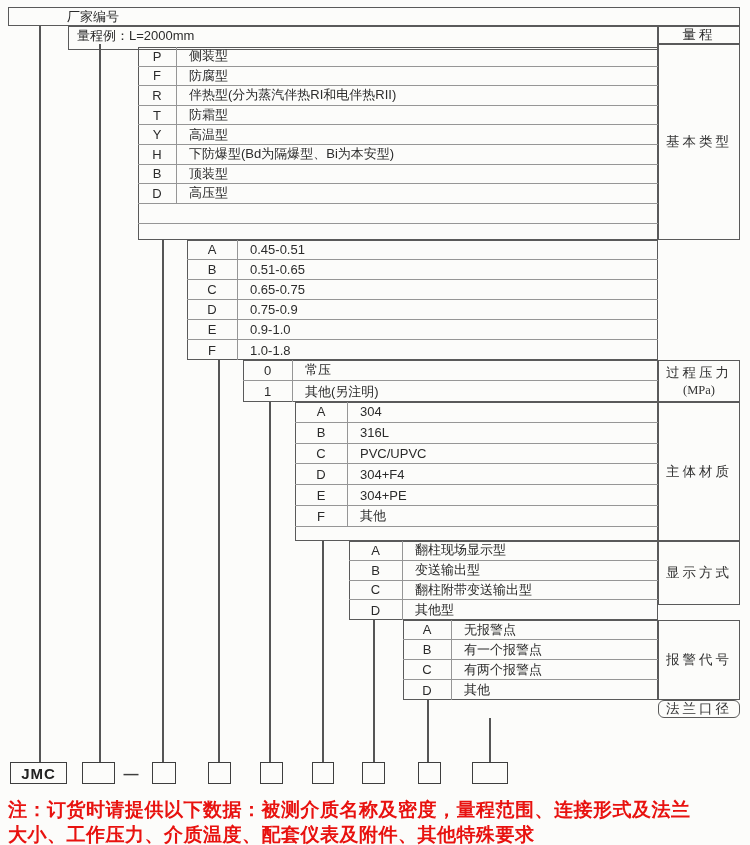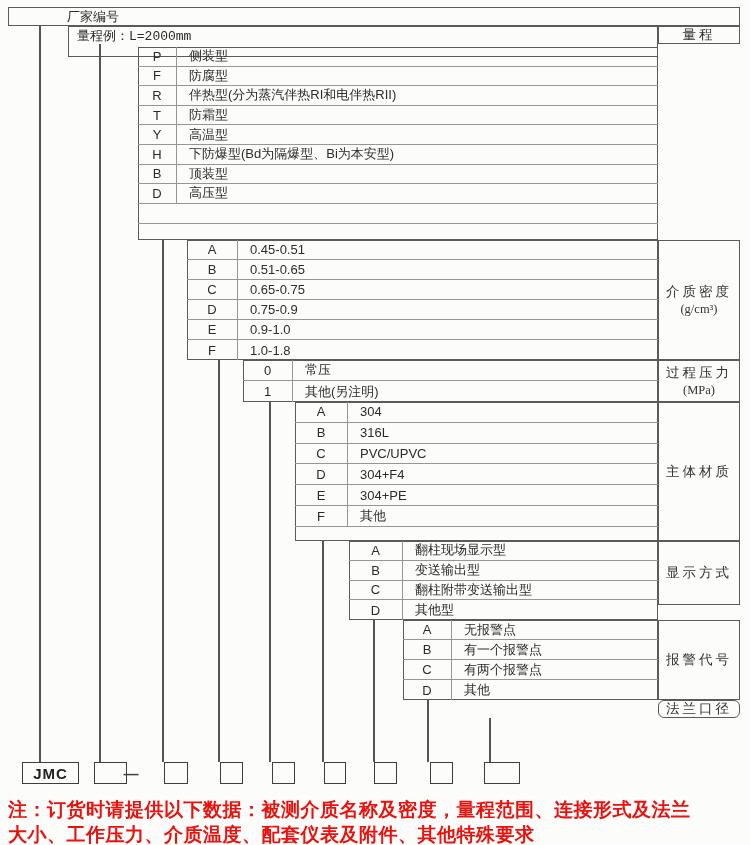--- a/index.html
+++ b/index.html
@@ -23,33 +23,33 @@
   }
   .desc{padding-left:12px;white-space:nowrap;}
   .lblcell{
     border:1px solid var(--bd);display:flex;flex-direction:column;
     align-items:center;justify-content:center;text-align:center;
     font-family:"Liberation Serif",serif;color:#333333;
   }
   .lblmain{letter-spacing:3px;font-size:13.5px;}
   .lblsub{font-size:12.5px;margin-top:1px;letter-spacing:0;}
   .vline{background:#555555;}
-  .obox{border:1.5px solid #3e3e3e;margin-left:12px;}
+  .obox{border:1.5px solid #3e3e3e;}
   .jmcbox{display:flex;align-items:center;justify-content:center;font-weight:bold;font-size:15px;letter-spacing:1px;color:#222;}
   .dash{display:flex;align-items:center;justify-content:center;font-weight:bold;font-size:15px;color:#3e3e3e;}
   .notel{font-weight:bold;font-size:19px;white-space:nowrap;letter-spacing:0.5px;}
 </style>
 </head>
 <body>
 
 <div id="stage">
     <div class="abs cellbox hflex" style="left: 8px; top: 7px; width: 732px; height: 19px;">
       <span style="padding-left: 58px; font-size: 13px;">厂家编号</span>
     </div>
-    <div class="abs cellbox hflex" style="left: 68px; top: 26px; width: 590px; height: 31px; font-family: Liberation Mono, monospace;">
+    <div class="abs cellbox hflex" style="left: 68px; top: 26px; width: 590px; height: 24px;">
       <span style="padding-left: 8px; font-size: 13px;">量程例：L=2000mm</span>
     </div>
     <div class="abs cellbox" style="left: 138px; top: 47px; width: 520px; height: 193px;"></div>
     <div class="abs row rowline" style="left: 138px; top: 47px; width: 520px; height: 19.6px;">
       <span class="code" style="width: 39px;">P</span>
       <span class="desc">侧装型</span>
     </div>
     <div class="abs row rowline" style="left: 138px; top: 66.6px; width: 520px; height: 19.6px;">
       <span class="code" style="width: 39px;">F</span>
       <span class="desc">防腐型</span>
@@ -170,23 +170,22 @@
       <span class="code" style="width: 49px;">C</span>
       <span class="desc">有两个报警点</span>
     </div>
     <div class="abs row" style="left: 403px; top: 680px; width: 255px; height: 20px;">
       <span class="code" style="width: 49px;">D</span>
       <span class="desc">其他</span>
     </div>
     <div class="abs lblcell" style="left: 658px; top: 26px; width: 82px; height: 18px;">
       <span class="lblmain">量程</span>
     </div>
-    <div class="abs lblcell" style="left: 658px; top: 240px; width: 82px; height: 120px;">
-      <span class="lblmain">介质密度</span>
-      <span class="lblsub">(g/cm³)</span>
+    <div class="abs lblcell" style="left: 658px; top: 44px; width: 82px; height: 196px;">
+      <span class="lblmain">基本类型</span>
     </div>
     <div class="abs lblcell" style="left: 658px; top: 360px; width: 82px; height: 42px;">
       <span class="lblmain">过程压力</span>
       <span class="lblsub">(MPa)</span>
     </div>
     <div class="abs lblcell" style="left: 658px; top: 402px; width: 82px; height: 139px;">
       <span class="lblmain">主体材质</span>
     </div>
     <div class="abs lblcell" style="left: 658px; top: 541px; width: 82px; height: 64px;">
       <span class="lblmain">显示方式</span>

